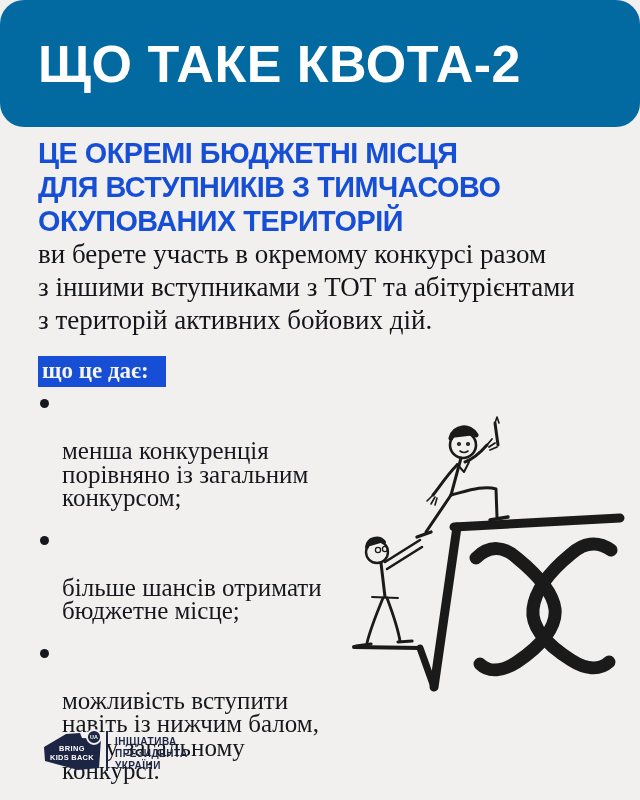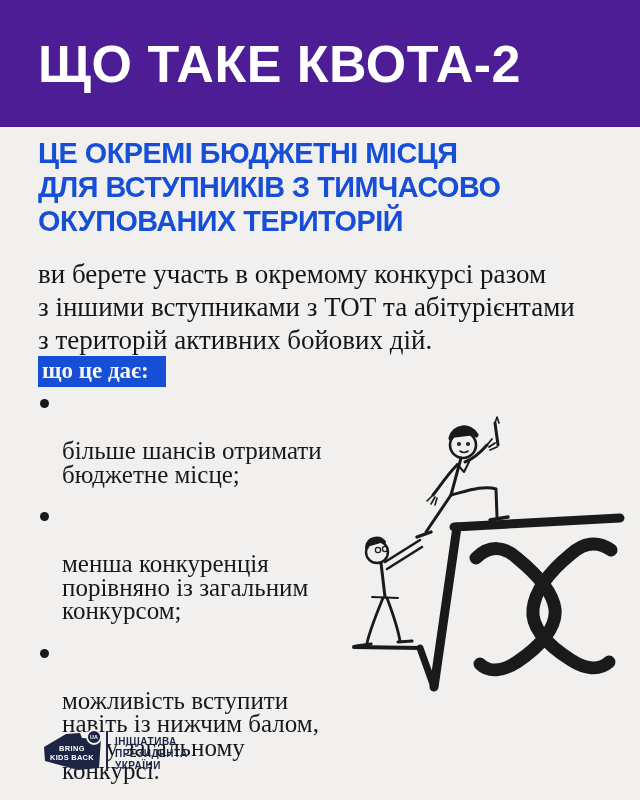--- a/index.html
+++ b/index.html
@@ -7,22 +7,22 @@
     position:relative;
     width:640px;height:800px;
     margin:0 auto;
     background:#f1f0ee;
     overflow:hidden;
     font-family:"Liberation Serif", serif;
   }
   
   .banner{
     position:absolute;top:0;left:0;width:640px;height:127px;
-    background:#4c1d95;
-    display:flex;align-items:center;
+    background:#0369a1;
+    display:flex;align-items:center;border-radius:24px;
   }
   .banner-title{
     padding-left:38px;
     font-family:"Liberation Sans", sans-serif;
     font-weight:bold;
     font-size:52px;
     letter-spacing:0.5px;
     color:#ffffff;
     white-space:nowrap;
   }
@@ -39,21 +39,20 @@
     transform:scaleX(0.96);
     transform-origin:left top;
   }
   
   .body-text{
     position:absolute;top:238px;left:38px;width:590px;
     font-size:27px;
     line-height:33px;
     color:#14151a;
     white-space:pre-line;
-    margin-top:20px;
   }
   
   .chip{
     position:absolute;top:356px;left:38px;
     display:inline-block;
     background:#164fd6;
     color:#f5f5f1;
     font-weight:bold;
     font-size:23px;
     line-height:27px;
@@ -114,28 +113,28 @@
 
   <div class="body-text">ви берете участь в окремому конкурсі разом
 з іншими вступниками з ТОТ та абітурієнтами
 з територій активних бойових дій.</div>
 
   <div class="chip">що це дає:</div>
 
   <ul class="bullets">
     <li>
       <span class="dot"></span>
-      <span>більше шансів отримати
-бюджетне місце;</span>
+      <span>менша конкуренція
+порівняно із загальним
+конкурсом;</span>
     </li>
     <li>
       <span class="dot"></span>
-      <span>менша конкуренція
-порівняно із загальним
-конкурсом;</span>
+      <span>більше шансів отримати
+бюджетне місце;</span>
     </li>
     <li>
       <span class="dot"></span>
       <span>можливість вступити
 навіть із нижчим балом,
 ніж у загальному
 конкурсі.</span>
     </li>
   </ul>
 

